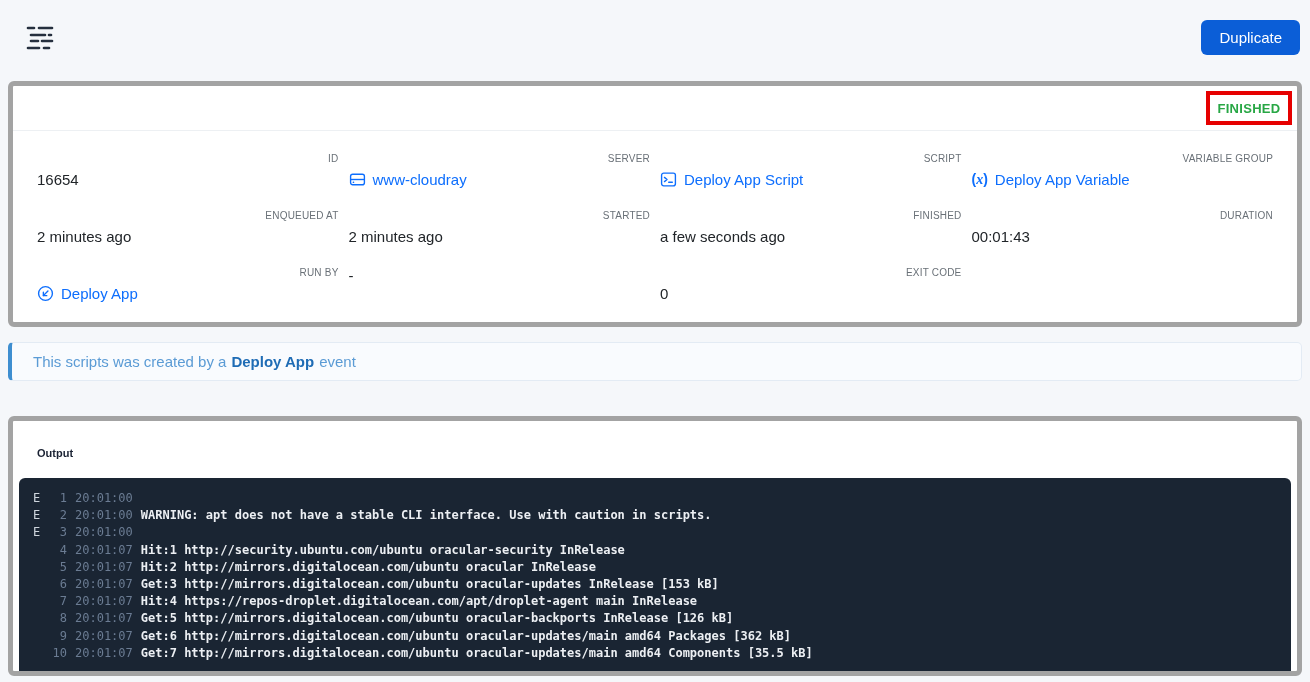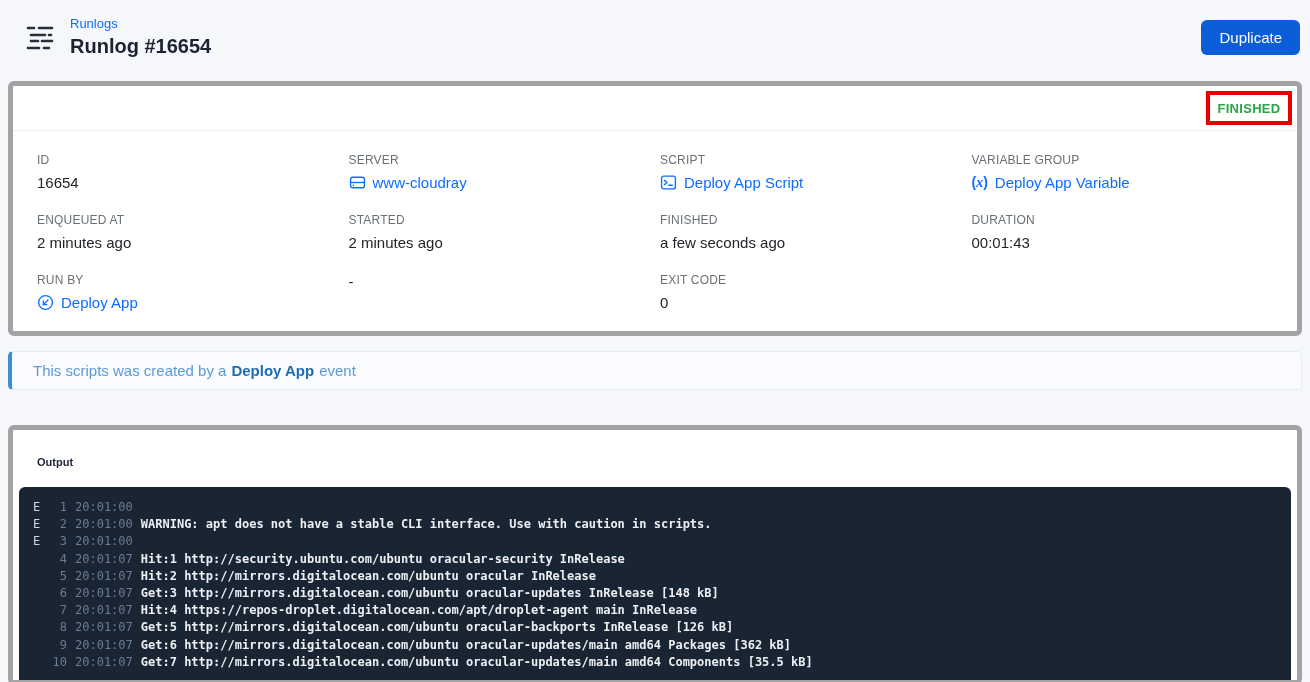--- a/index.html
+++ b/index.html
@@ -42,21 +42,21 @@
   }
   .status-badge {
     color:#28a745; font-size:13px; font-weight:600; letter-spacing:.3px;
   }
   .card-body { padding:22px 24px 20px 24px; }
   .field-grid {
     display:grid; grid-template-columns:repeat(4,1fr);
     row-gap:22px; column-gap:10px;
   }
   .field-label {
-    font-size:12px; color:#697077; letter-spacing:.2px; margin-bottom:7px;
+    font-size:10px; color:#697077; letter-spacing:.2px; margin-bottom:7px;text-align:right;
   }
   .field-value { font-size:15px; color:#212529; display:flex; align-items:center; gap:7px; }
   .field-value.link { color:#0d6efd; cursor:pointer; }
   .ico { display:inline-flex; align-items:center; justify-content:center; width:17px; height:17px; flex:0 0 auto; }
   .var-ico { font-size:14px; color:#0d6efd; font-weight:600; }
   .var-ico i { font-style:italic; font-family:"Liberation Serif",serif; }
   
   .banner {
     margin:15px 8px 0 8px;
     background:#f9fbfe; border:1px solid #e3ebf4; border-left:4px solid #3e8ed0;
@@ -91,24 +91,20 @@
           <line x1="14" y1="6" x2="27" y2="6"></line>
         <line x1="6" y1="13" x2="20" y2="13"></line> 
           <line x1="24" y1="13" x2="26" y2="13"></line>
         <line x1="6" y1="19" x2="13" y2="19"></line> 
           <line x1="17" y1="19" x2="27" y2="19"></line>
         <line x1="3" y1="26" x2="14" y2="26"></line> 
           <line x1="19" y1="26" x2="24" y2="26"></line>
       </g>
     </svg>
   </span>
-  <div class="head-text">
-    <span class="breadcrumb">Runlogs</span>
-    <span class="page-title">Runlog #16654</span>
-  </div>
   <div class="spacer"></div>
   <button class="btn-primary">Duplicate</button>
 </div>
 
 <div class="card status-card">
   <div class="card-head">
     <div class="annotation-box">
       <span class="status-badge">FINISHED</span>
     </div>
   </div>
@@ -222,21 +218,21 @@
     <div class="tline">
       <span class="m">E</span><span class="n">3</span><span class="t">20:01:00</span><span class="msg"></span>
     </div>
     <div class="tline">
       <span class="m"></span><span class="n">4</span><span class="t">20:01:07</span><span class="msg">Hit:1 http://security.ubuntu.com/ubuntu oracular-security InRelease</span>
     </div>
     <div class="tline">
       <span class="m"></span><span class="n">5</span><span class="t">20:01:07</span><span class="msg">Hit:2 http://mirrors.digitalocean.com/ubuntu oracular InRelease</span>
     </div>
     <div class="tline">
-      <span class="m"></span><span class="n">6</span><span class="t">20:01:07</span><span class="msg">Get:3 http://mirrors.digitalocean.com/ubuntu oracular-updates InRelease [148 kB]</span>
+      <span class="m"></span><span class="n">6</span><span class="t">20:01:07</span><span class="msg">Get:3 http://mirrors.digitalocean.com/ubuntu oracular-updates InRelease [153 kB]</span>
     </div>
     <div class="tline">
       <span class="m"></span><span class="n">7</span><span class="t">20:01:07</span><span class="msg">Hit:4 https://repos-droplet.digitalocean.com/apt/droplet-agent main InRelease</span>
     </div>
     <div class="tline">
       <span class="m"></span><span class="n">8</span><span class="t">20:01:07</span><span class="msg">Get:5 http://mirrors.digitalocean.com/ubuntu oracular-backports InRelease [126 kB]</span>
     </div>
     <div class="tline">
       <span class="m"></span><span class="n">9</span><span class="t">20:01:07</span><span class="msg">Get:6 http://mirrors.digitalocean.com/ubuntu oracular-updates/main amd64 Packages [362 kB]</span>
     </div>

